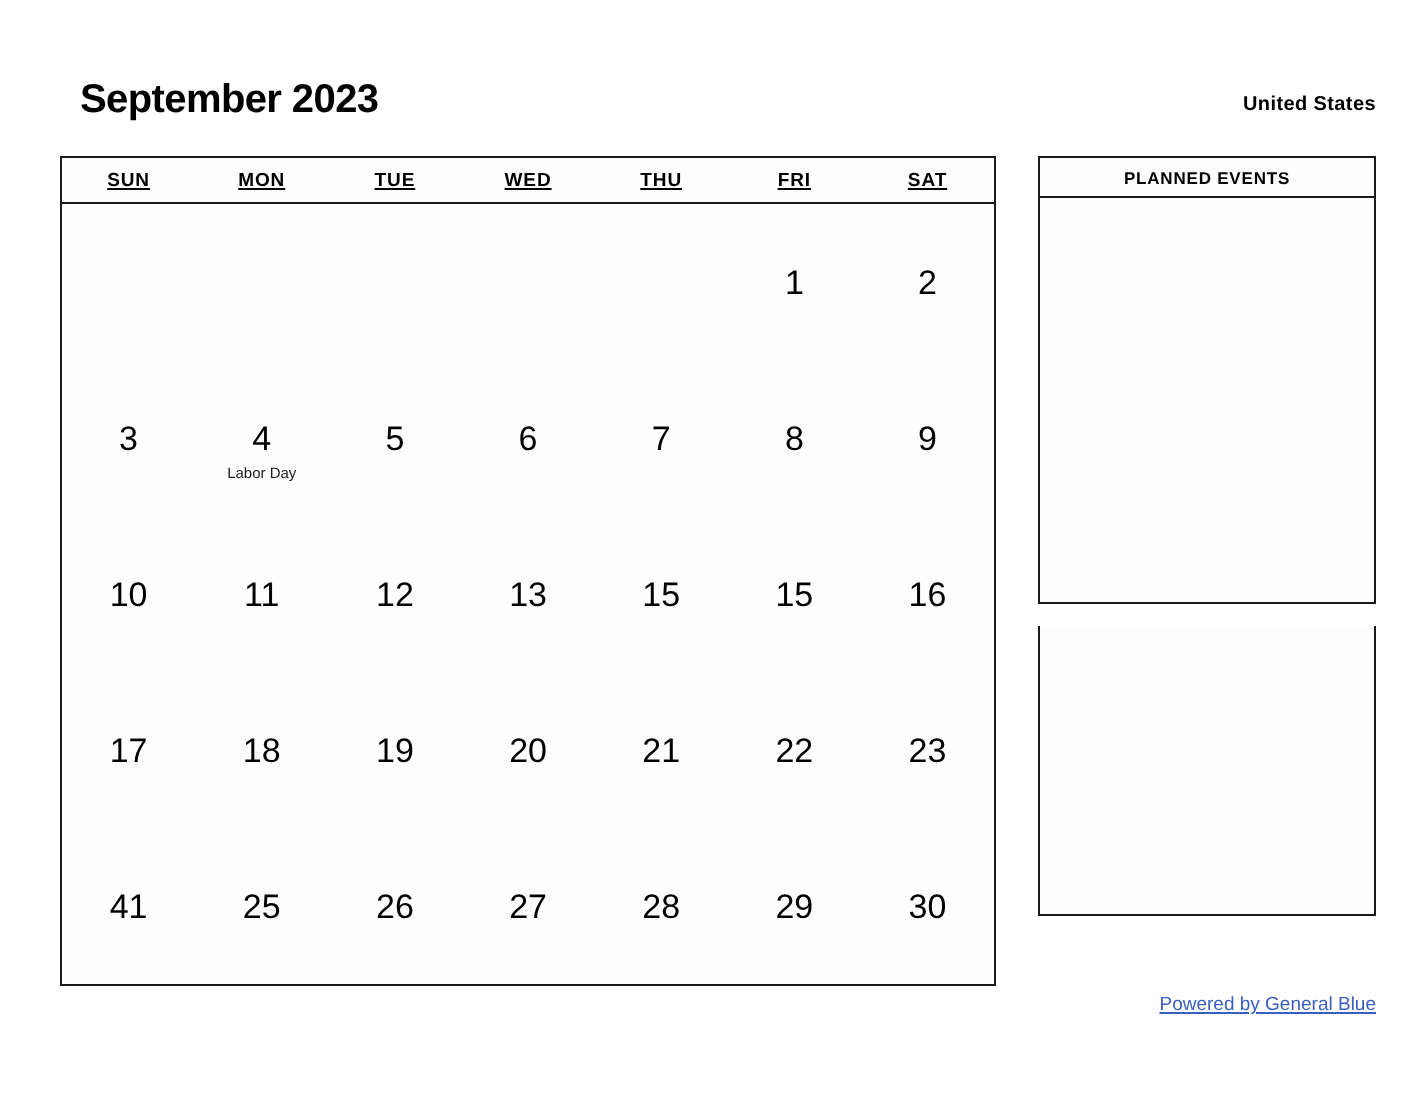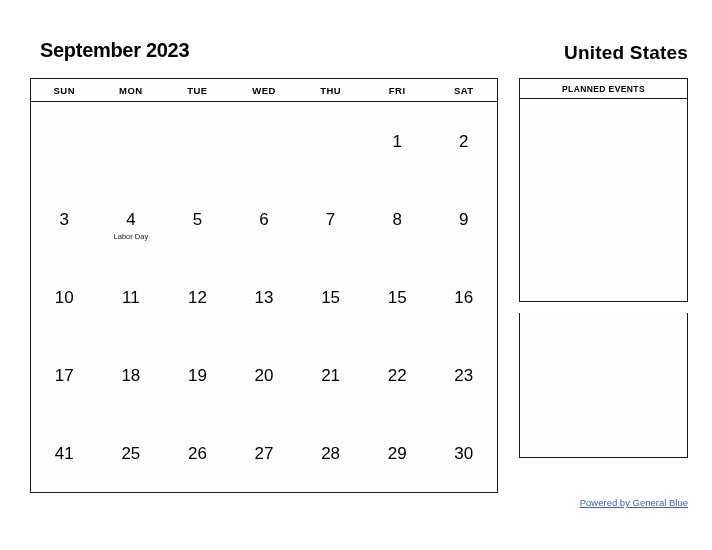--- a/index.html
+++ b/index.html
@@ -24,41 +24,42 @@
     font-size: 20px;
     font-weight: bold;
     letter-spacing: -0.3px;
     line-height: 34px;
     white-space: nowrap;
   }
   #region-label {
     position: absolute;
     right: 24px;
     top: 44px;
-    font-size: 19px;
+    font-size: 10px;
     font-weight: bold;
     letter-spacing: 0.2px;
     line-height: 18px;
     text-align: right;
     white-space: nowrap;
   }
 
   
   #calendar {
     position: absolute;
     left: 30px;
     top: 78px;
     width: 468px;
     border: 1px solid #1a1a1a;
     box-sizing: border-box;
     background: #fdfdfd;
   }
   #weekday-row {
     display: flex;
     border-bottom: 1px solid #1a1a1a;
+    text-decoration: underline;
   }
   .weekday-cell {
     flex: 1 1 0;
     text-align: center;
     font-size: 9.5px;
     font-weight: bold;
     letter-spacing: 0.45px;
     padding: 6px 0 5px 0;
     box-sizing: border-box;
   }

